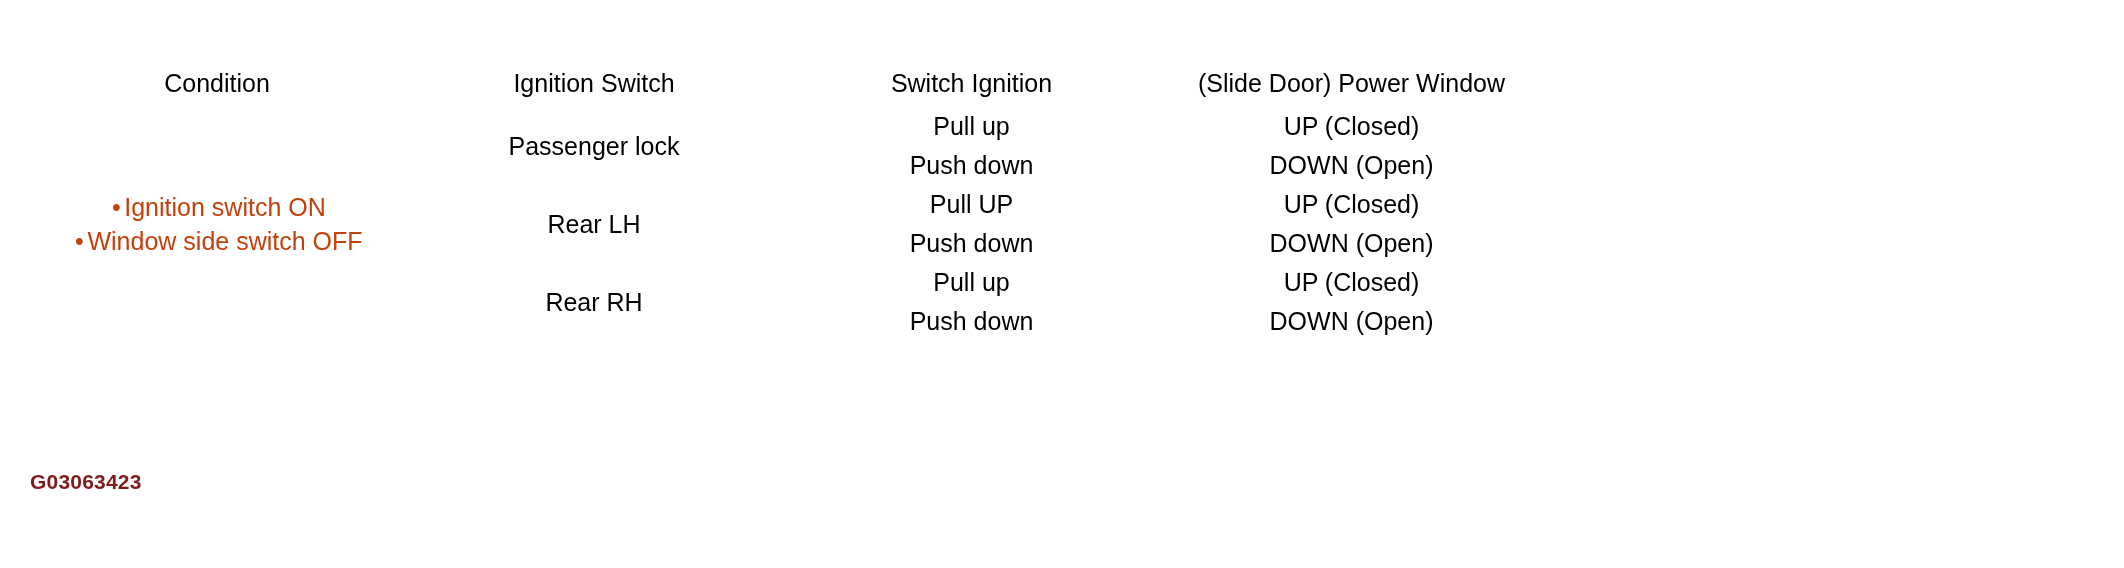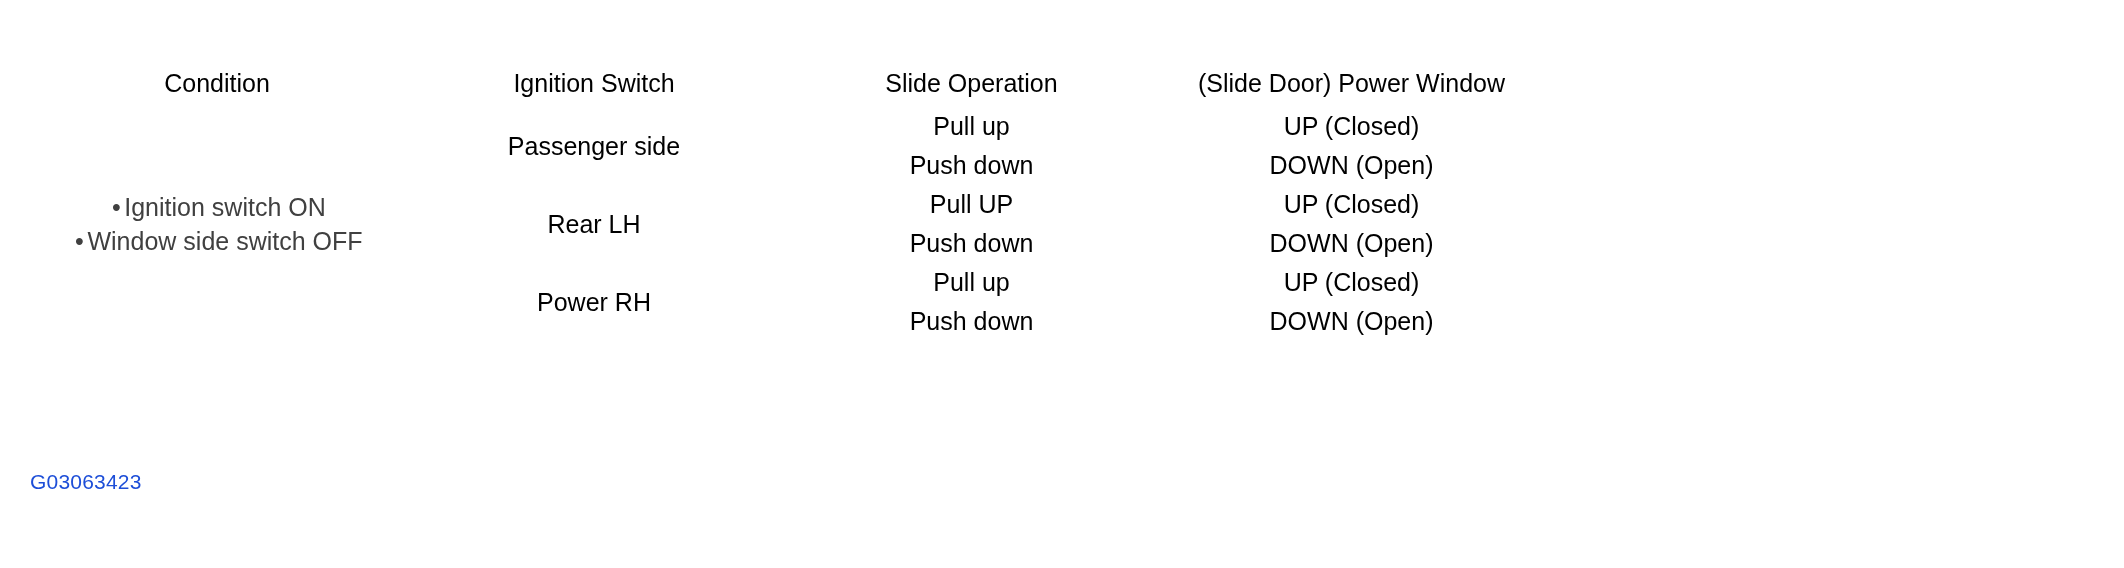--- a/index.html
+++ b/index.html
@@ -83,39 +83,39 @@
   }
   .cond-list {
     margin: 0;
     padding: 0;
     list-style: none;
   }
   .cond-list li {
     font-size: 25px;
     line-height: 1.38;
     white-space: nowrap;
-    color: #404040;
+    color: #c2410c;
   }
   .cond-bullet {
     display: inline-block;
     width: 16px;
     font-size: 25px;
     line-height: 1;
     vertical-align: baseline;
   }
 
   
   .caption {
     position: absolute;
     left: 30px;
     top: 470px;
     font-size: 21px;
-    font-weight: normal;
+    font-weight: bold;
     letter-spacing: 0.2px;
-    color: #1d4ed8;
+    color: #7f1d1d;
     white-space: nowrap;
   }
 </style>
 </head>
 <body>
 
 <div id="page">
 
   <div class="table-wrap">
     <table class="spec">
@@ -123,55 +123,55 @@
         <col class="c-condition">
         <col class="c-regulator">
         <col class="c-operation">
         <col class="c-window">
       </colgroup>
 
       <thead>
         <tr>
           <th class="hdr-cell bt-thick bb-thick bl-thick br-thin">Condition</th>
           <th class="hdr-cell bt-thick bb-thick br-thin">Ignition Switch</th>
-          <th class="hdr-cell bt-thick bb-thick br-thin">Slide Operation</th>
+          <th class="hdr-cell bt-thick bb-thick br-thin">Switch Ignition</th>
           <th class="hdr-cell bt-thick bb-thick br-thick">(Slide Door) Power Window</th>
         </tr>
       </thead>
 
       <tbody>
 
         <tr>
           <td class="cond-cell bl-thick br-thin bb-thick" rowspan="6">
             <ul class="cond-list">
               <li><span class="cond-bullet">•</span><span>Ignition switch ON</span></li>
               <li><span class="cond-bullet">•</span><span>Window side switch OFF</span></li>
             </ul>
           </td>
-          <td class="group-cell br-thin bb-thick" rowspan="2">Passenger side</td>
+          <td class="group-cell br-thin bb-thick" rowspan="2">Passenger lock</td>
           <td class="body-cell br-thin bb-thin">Pull up</td>
           <td class="body-cell br-thick bb-thin">UP (Closed)</td>
         </tr>
         <tr>
           <td class="body-cell br-thin bb-thick">Push down</td>
           <td class="body-cell br-thick bb-thick">DOWN (Open)</td>
         </tr>
 
         <tr>
           <td class="group-cell br-thin bb-thick" rowspan="2">Rear LH</td>
           <td class="body-cell br-thin bb-thin">Pull UP</td>
           <td class="body-cell br-thick bb-thin">UP (Closed)</td>
         </tr>
         <tr>
           <td class="body-cell br-thin bb-thick">Push down</td>
           <td class="body-cell br-thick bb-thick">DOWN (Open)</td>
         </tr>
 
         <tr>
-          <td class="group-cell br-thin bb-thick" rowspan="2">Power RH</td>
+          <td class="group-cell br-thin bb-thick" rowspan="2">Rear RH</td>
           <td class="body-cell br-thin bb-thin">Pull up</td>
           <td class="body-cell br-thick bb-thin">UP (Closed)</td>
         </tr>
         <tr>
           <td class="body-cell br-thin bb-thick">Push down</td>
           <td class="body-cell br-thick bb-thick">DOWN (Open)</td>
         </tr>
 
       </tbody>
     </table>

